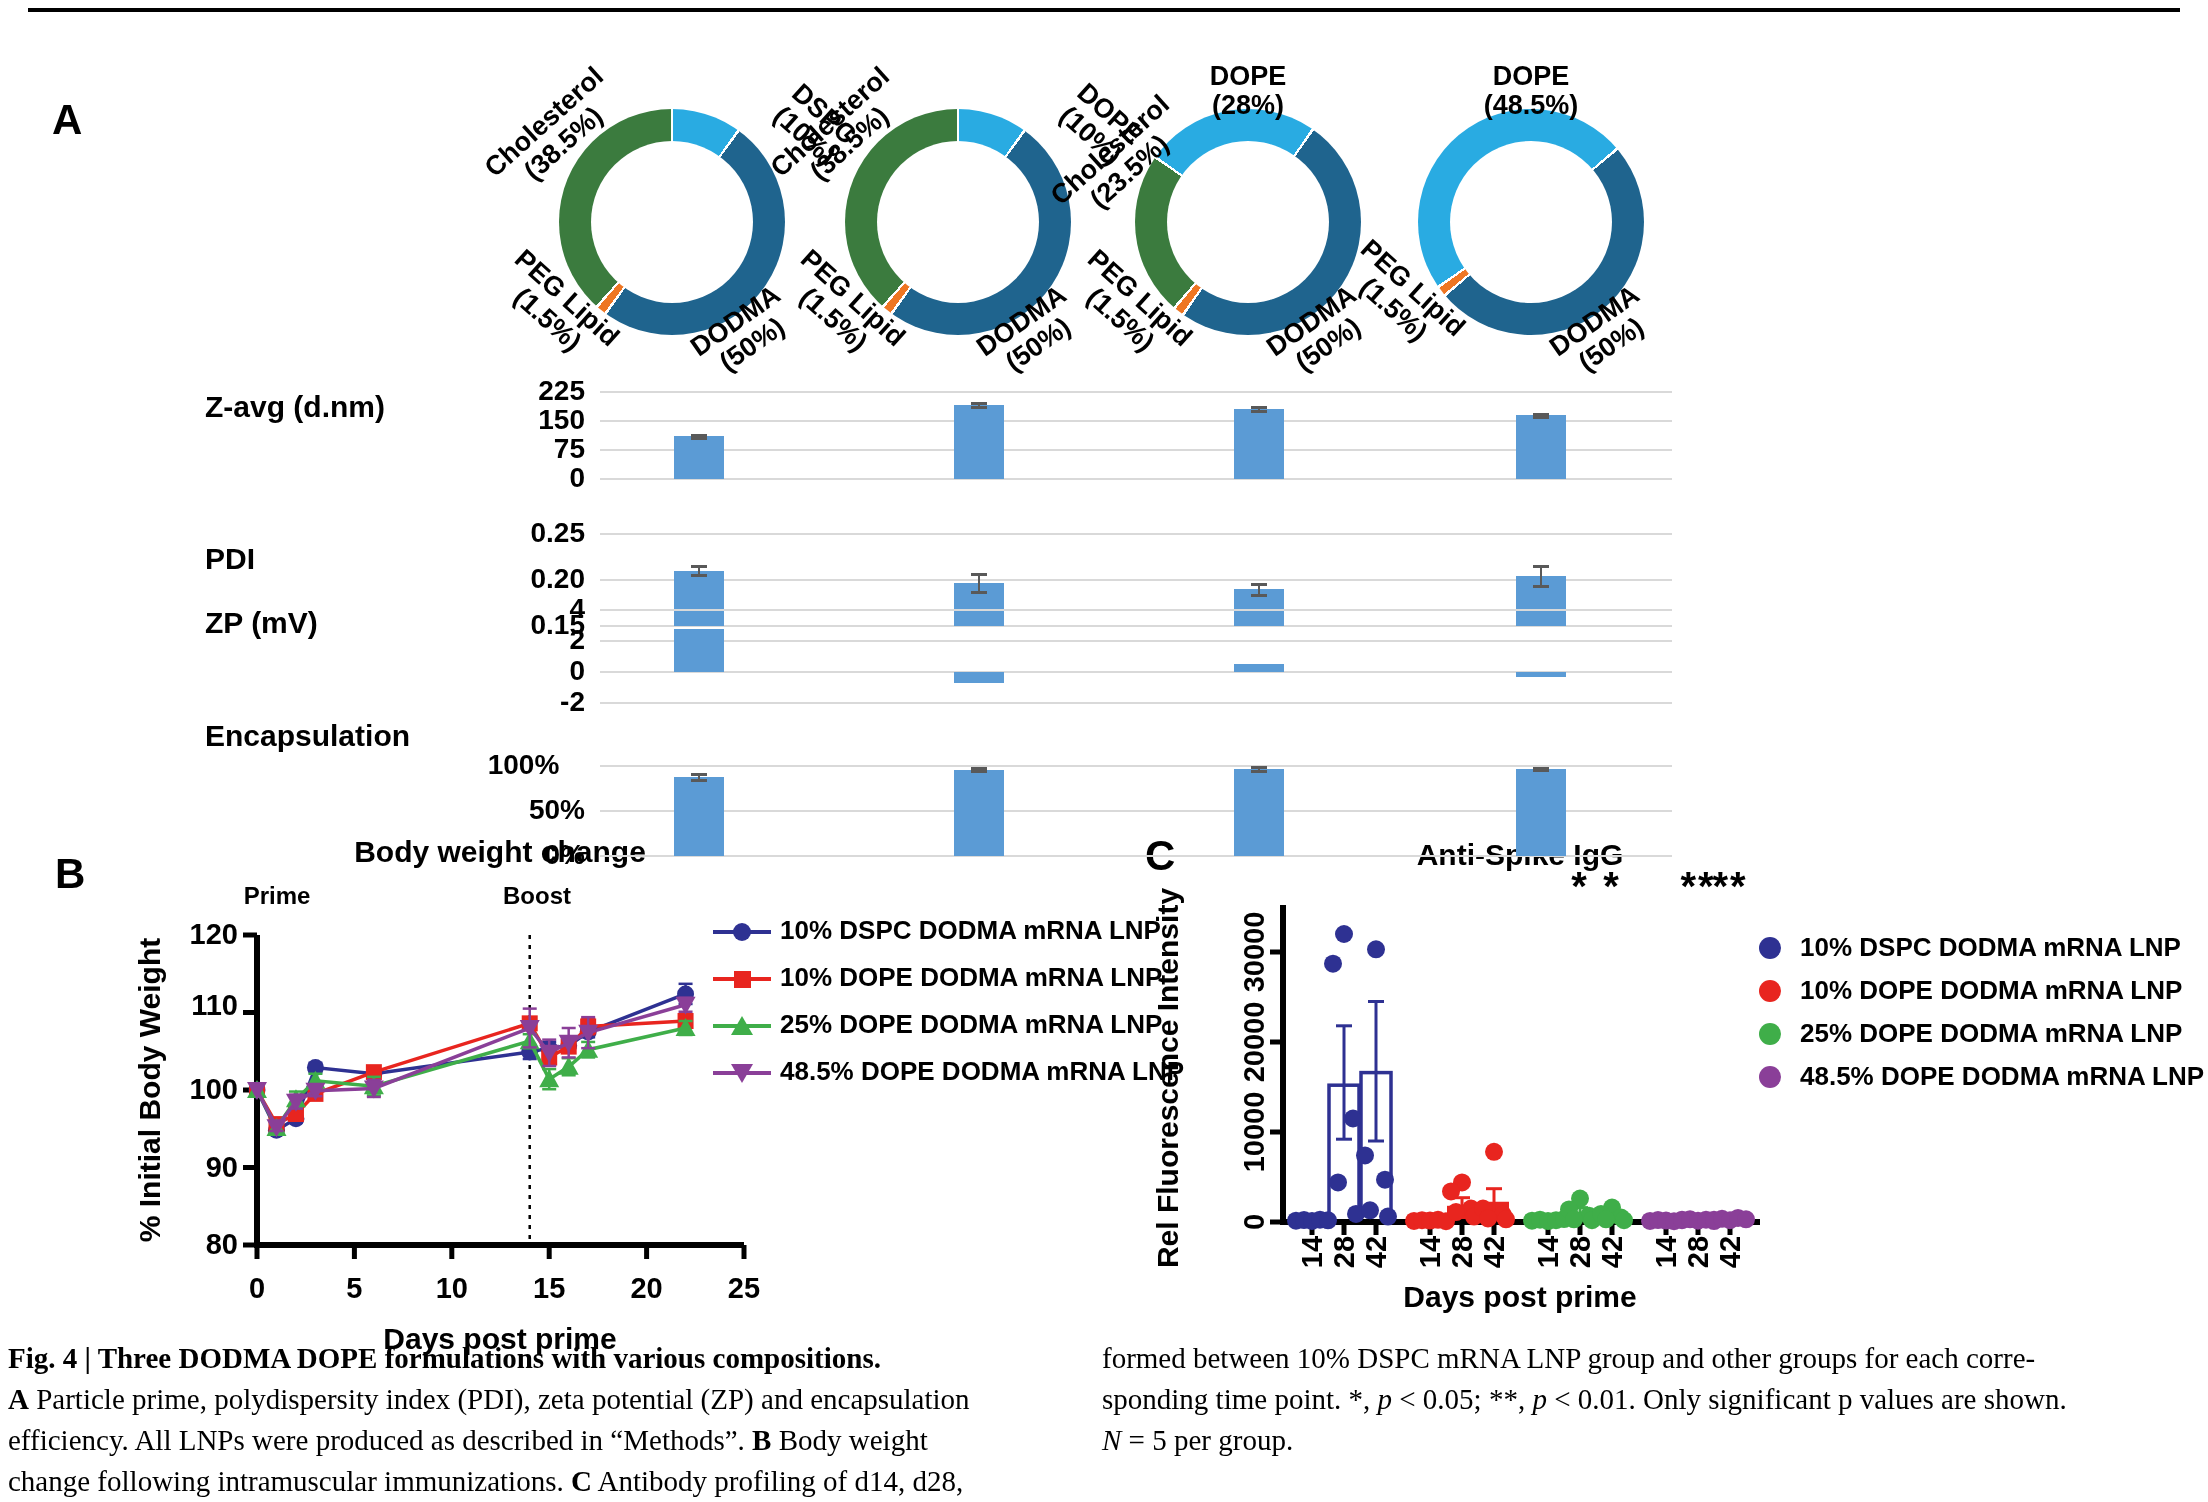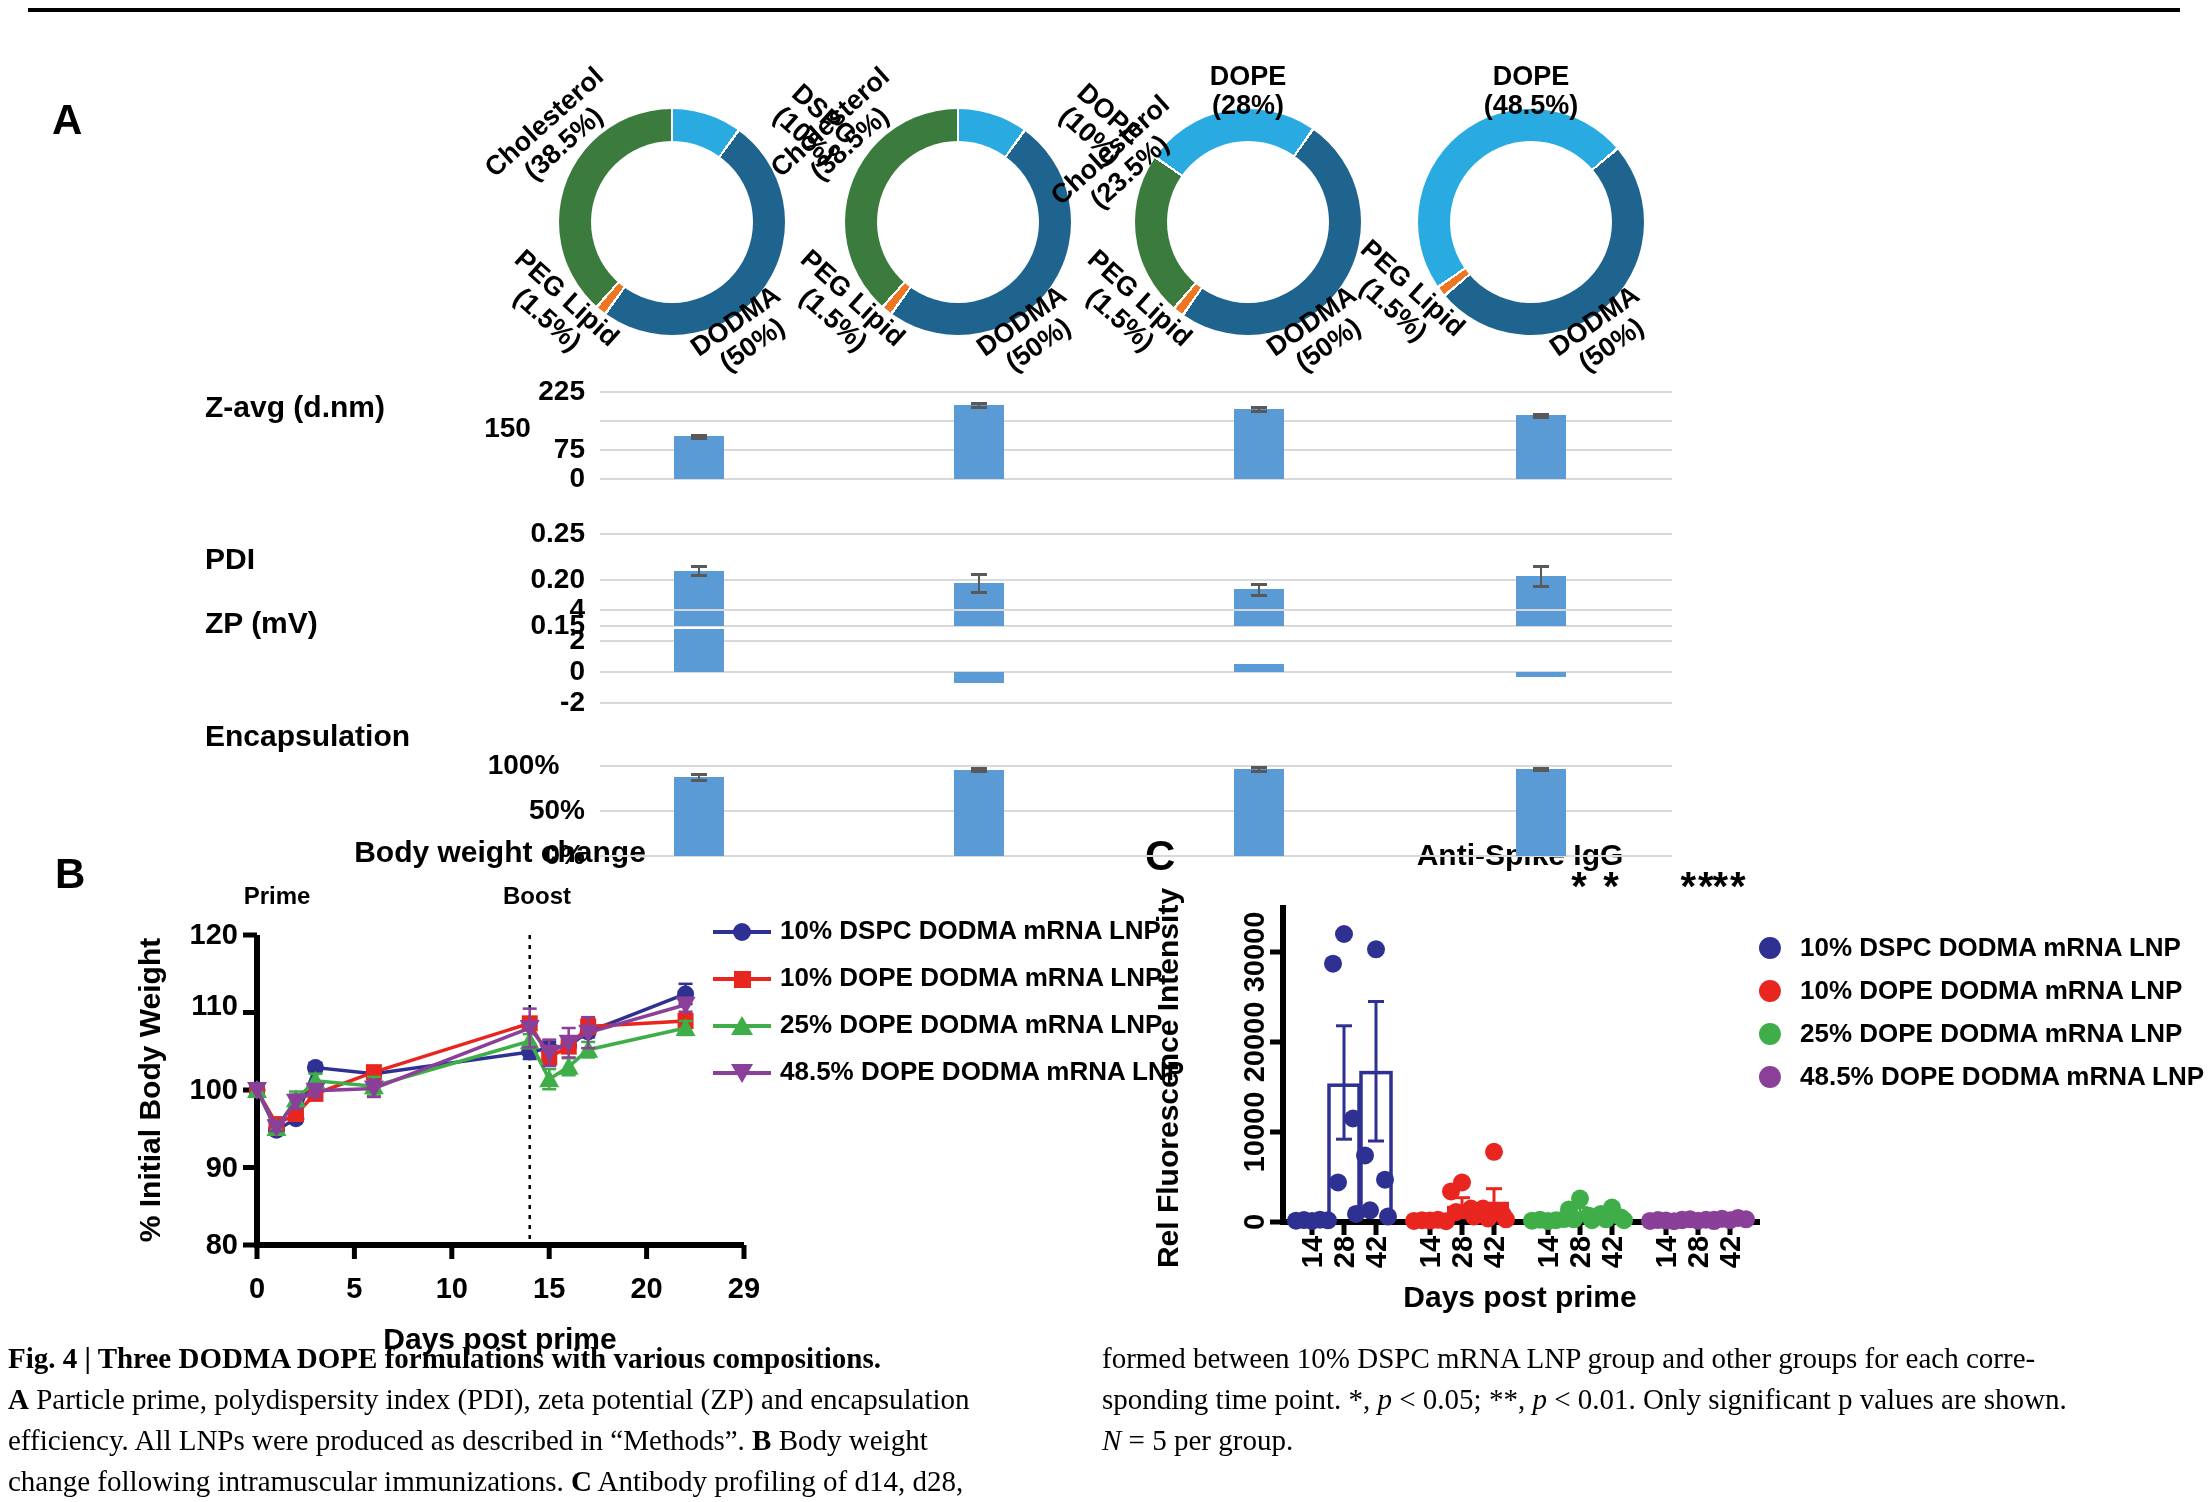--- a/index.html
+++ b/index.html
@@ -120,21 +120,21 @@
       <div class="abs donutlabel" style="position: relative;">(1.5%)</div>
     </div>
     <div class="abs donutlabel" style="left: 1493px; top: 304px; width: 220px; transform: rotate(-35deg);">
       <div class="abs donutlabel" style="position: relative;">DODMA</div>
       <div class="abs donutlabel" style="position: relative;">(50%)</div>
     </div>
     <div class="abs rowlabel" style="left: 205px; top: 390px; width: 330px;">Z-avg (d.nm)</div>
     <div class="abs" style="left: 600px; top: 391px; width: 1072px; height: 2px; background: rgb(217, 217, 217);"></div>
     <div class="abs tickfont" style="left: 430px; top: 375px; width: 155px; text-align: right;">225</div>
     <div class="abs" style="left: 600px; top: 420px; width: 1072px; height: 2px; background: rgb(217, 217, 217);"></div>
-    <div class="abs tickfont" style="left: 430px; top: 404px; width: 155px; text-align: center; margin-top: 8px;">150</div>
+    <div class="abs tickfont" style="left: 430px; top: 404px; width: 155px; text-align: right;">150</div>
     <div class="abs" style="left: 600px; top: 449px; width: 1072px; height: 2px; background: rgb(217, 217, 217);"></div>
     <div class="abs tickfont" style="left: 430px; top: 433px; width: 155px; text-align: right;">75</div>
     <div class="abs" style="left: 600px; top: 478px; width: 1072px; height: 2px; background: rgb(217, 217, 217);"></div>
     <div class="abs tickfont" style="left: 430px; top: 462px; width: 155px; text-align: right;">0</div>
     <div class="abs" style="left: 674px; top: 436.467px; width: 50px; height: 42.5333px; background: rgb(91, 155, 213);"></div>
     <div class="abs" style="left: 698px; top: 434.92px; width: 2px; height: 3.09333px; background: rgb(89, 89, 89);"></div>
     <div class="abs" style="left: 691px; top: 433.92px; width: 16px; height: 3px; background: rgb(89, 89, 89);"></div>
     <div class="abs" style="left: 691px; top: 437.013px; width: 16px; height: 3px; background: rgb(89, 89, 89);"></div>
     <div class="abs" style="left: 954px; top: 404.76px; width: 50px; height: 74.24px; background: rgb(91, 155, 213);"></div>
     <div class="abs" style="left: 978px; top: 402.827px; width: 2px; height: 3.86667px; background: rgb(89, 89, 89);"></div>
@@ -478,21 +478,21 @@
     <div class="abs" style="left: 158px; top: 1228px; width: 80px; text-align: right; font-size: 29px; font-weight: 700;">80</div>
     <div class="abs" style="left: 158px; top: 1150.5px; width: 80px; text-align: right; font-size: 29px; font-weight: 700;">90</div>
     <div class="abs" style="left: 158px; top: 1073px; width: 80px; text-align: right; font-size: 29px; font-weight: 700;">100</div>
     <div class="abs" style="left: 158px; top: 989px; width: 80px; text-align: right; font-size: 29px; font-weight: 700;">110</div>
     <div class="abs" style="left: 158px; top: 918px; width: 80px; text-align: right; font-size: 29px; font-weight: 700;">120</div>
     <div class="abs" style="left: 227px; top: 1272px; width: 60px; text-align: center; font-size: 29px; font-weight: 700;">0</div>
     <div class="abs" style="left: 324.4px; top: 1272px; width: 60px; text-align: center; font-size: 29px; font-weight: 700;">5</div>
     <div class="abs" style="left: 421.8px; top: 1272px; width: 60px; text-align: center; font-size: 29px; font-weight: 700;">10</div>
     <div class="abs" style="left: 519.2px; top: 1272px; width: 60px; text-align: center; font-size: 29px; font-weight: 700;">15</div>
     <div class="abs" style="left: 616.6px; top: 1272px; width: 60px; text-align: center; font-size: 29px; font-weight: 700;">20</div>
-    <div class="abs" style="left: 714px; top: 1272px; width: 60px; text-align: center; font-size: 29px; font-weight: 700;">29</div>
+    <div class="abs" style="left: 714px; top: 1272px; width: 60px; text-align: center; font-size: 29px; font-weight: 700;">25</div>
     <div class="abs" style="left: 713px; top: 912px; width: 420px; height: 40px;">
       <div class="abs" style="left: 0px; top: 18px; width: 58px; height: 4px; background: rgb(46, 49, 146);"></div>
       <div class="abs" style="left: 20px; top: 11px; width: 18px; height: 18px; border-radius: 50%; background: rgb(46, 49, 146);"></div>
       <div class="abs legend-label" style="left: 67px; top: 3px;">10% DSPC DODMA mRNA LNP</div>
     </div>
     <div class="abs" style="left: 713px; top: 959px; width: 420px; height: 40px;">
       <div class="abs" style="left: 0px; top: 18px; width: 58px; height: 4px; background: rgb(232, 37, 31);"></div>
       <div class="abs" style="left: 21px; top: 12px; width: 17px; height: 17px; background: rgb(232, 37, 31);"></div>
       <div class="abs legend-label" style="left: 67px; top: 3px;">10% DOPE DODMA mRNA LNP</div>
     </div>

